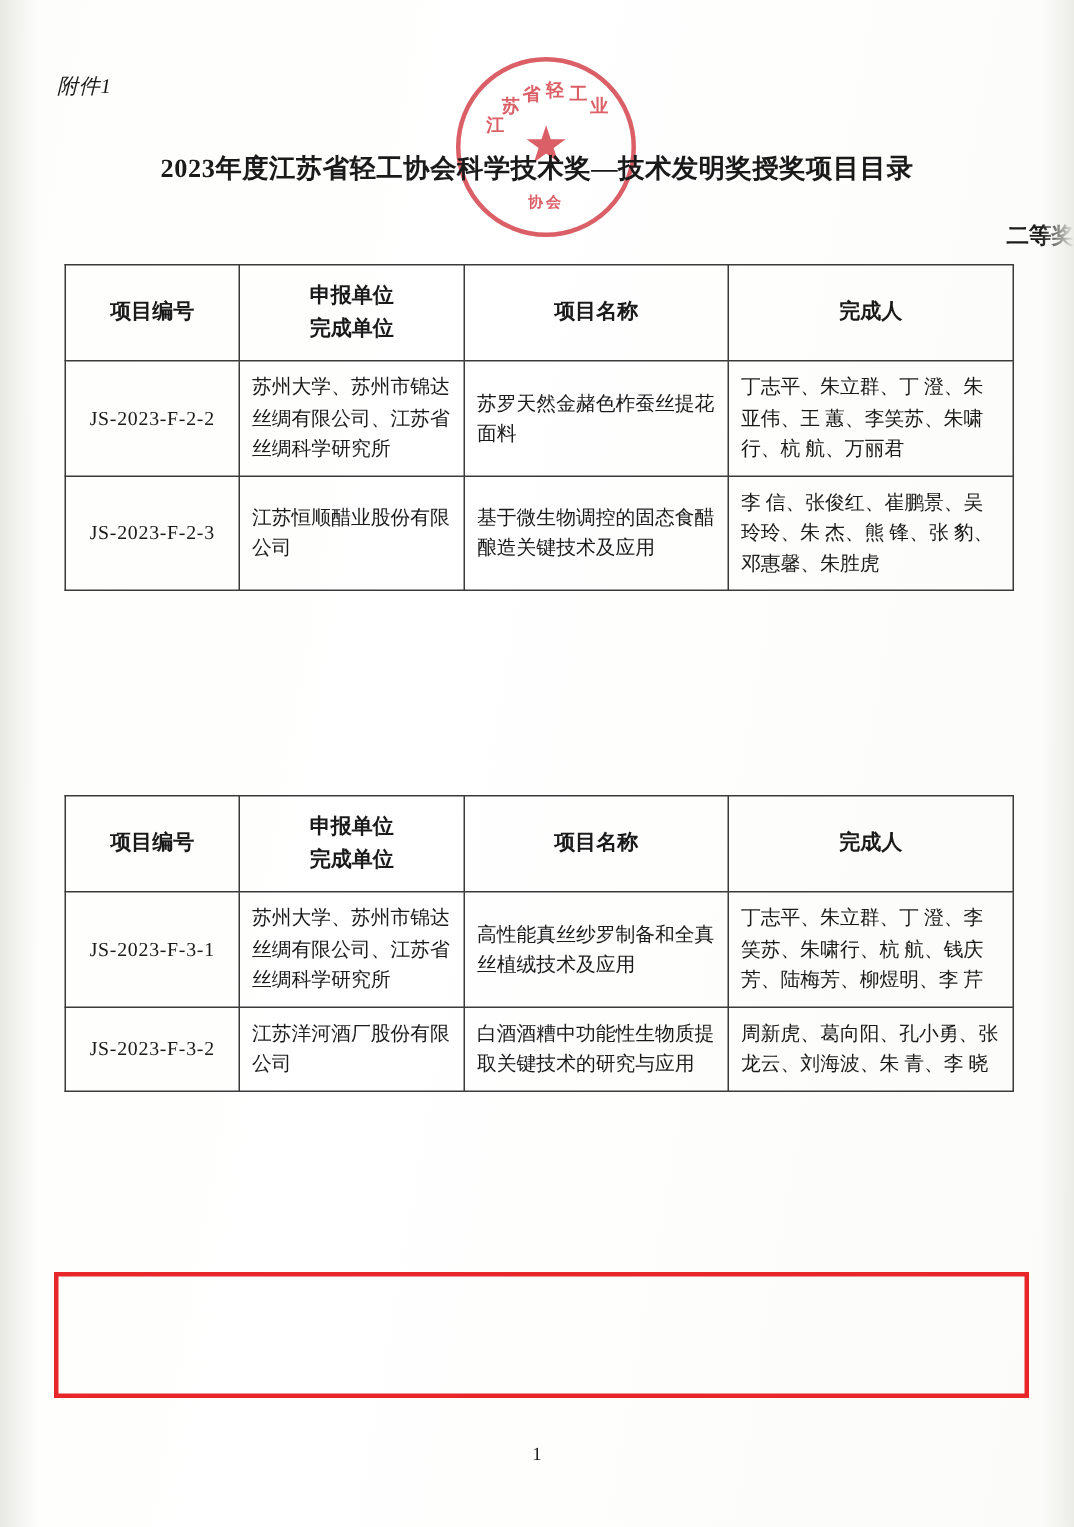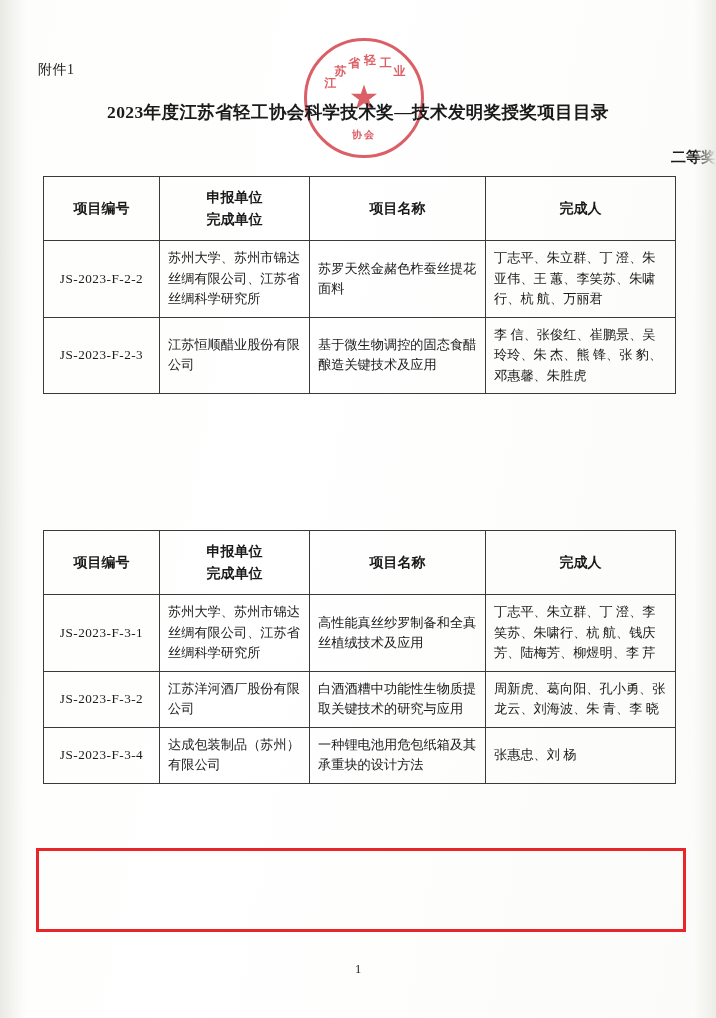--- a/index.html
+++ b/index.html
@@ -36,23 +36,24 @@
     position: absolute;
     right: 0; top: 0; bottom: 0;
     width: 22px;
     background: linear-gradient(270deg, #ececE7 0%, rgba(255,255,255,0) 100%);
     pointer-events: none;
   }
 
   .attachment-label {
     position: absolute;
     left: 38px;
-    top: 61px;
+    top: 49px;
     font-size: 14px;
     letter-spacing: 0.5px;
+    font-style: italic;
   }
 
   .doc-title {
     position: absolute;
     left: 0;
     right: 0;
     top: 100px;
     text-align: center;
     font-size: 17.5px;
     font-weight: bold;
@@ -258,26 +259,20 @@
         <td>苏州大学、苏州市锦达丝绸有限公司、江苏省丝绸科学研究所</td>
         <td>高性能真丝纱罗制备和全真丝植绒技术及应用</td>
         <td>丁志平、朱立群、丁 澄、李笑苏、朱啸行、杭 航、钱庆芳、陆梅芳、柳煜明、李 芹</td>
       </tr>
       <tr>
         <td class="cell-id">JS-2023-F-3-2</td>
         <td>江苏洋河酒厂股份有限公司</td>
         <td>白酒酒糟中功能性生物质提取关键技术的研究与应用</td>
         <td>周新虎、葛向阳、孔小勇、张龙云、刘海波、朱 青、李 晓</td>
       </tr>
-      <tr>
-        <td class="cell-id">JS-2023-F-3-4</td>
-        <td>达成包装制品（苏州）有限公司</td>
-        <td>一种锂电池用危包纸箱及其承重块的设计方法</td>
-        <td>张惠忠、刘 杨</td>
-      </tr>
     </tbody>
   </table>
 
   <div class="highlight-box" style="border-color: rgb(232, 38, 42);"></div>
 
   <div class="page-number">1</div>
 
 </div>
 
 </body></html>

